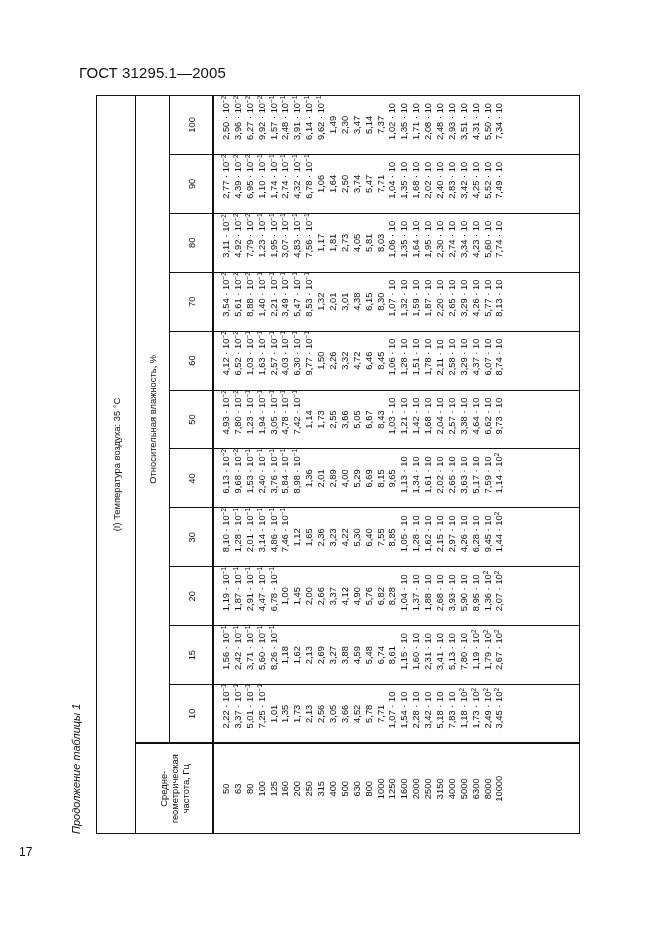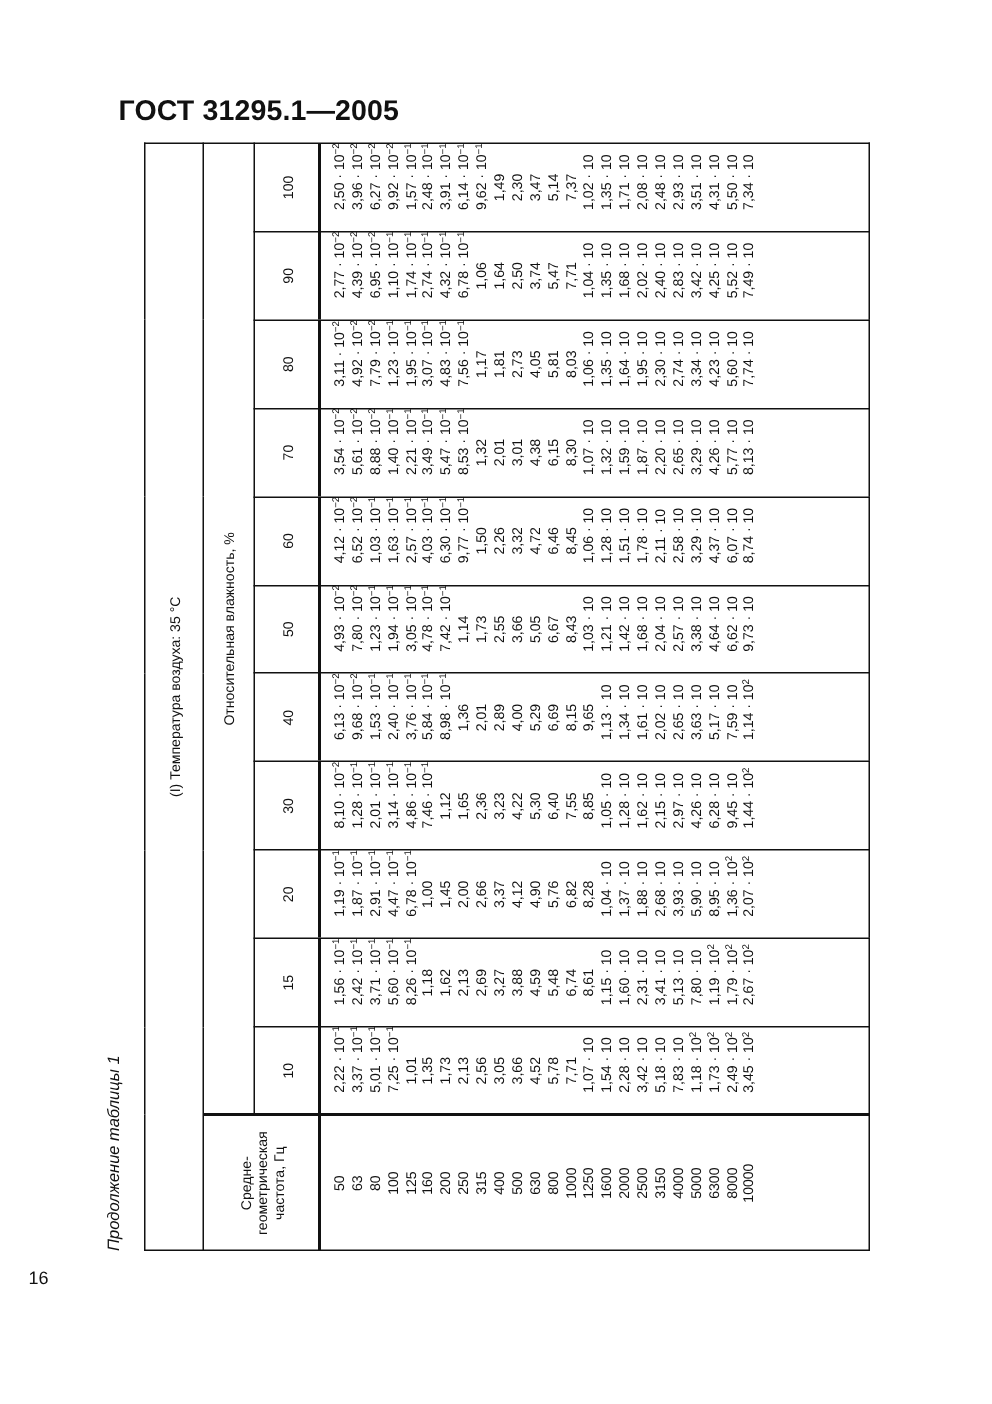--- a/index.html
+++ b/index.html
@@ -1,18 +1,18 @@
 <!DOCTYPE html>
 <html><head>
 <meta charset="utf-8">
 <style>
   html, body { margin: 0; padding: 0; background: #ffffff; }
   body { width: 661px; height: 936px; position: relative; overflow: hidden;
          font-family: "Liberation Sans", sans-serif; color: #111; }
-  .doc-header { position: absolute; left: 79px; top: 64px; font-size: 19px; font-weight: bold;
+  .doc-header { position: absolute; left: 79px; top: 64px; font-size: 15px; font-weight: normal;
                 letter-spacing: 0.1px; }
   .page-number { position: absolute; left: 19px; top: 845px; font-size: 12px; }
   
   .rot { position: absolute; left: 96px; top: 834px; width: 739px; height: 484px;
          transform-origin: 0 0; transform: rotate(-90deg); }
   .caption { position: absolute; left: 0; top: -26px; font-size: 11px; font-style: italic; }
   table { border-collapse: collapse; width: 739px; height: 484px; table-layout: fixed; font-size: 9.4px; }
   td, th { border: 1px solid #111; padding: 0; font-weight: normal; }
   .thick-right { border-right: 2px solid #111; }
   .thick-bottom { border-bottom: 2px solid #111; }
@@ -385,13 +385,13 @@
             <div class="cellrow mant">3,51 · 10</div>
             <div class="cellrow mant">4,31 · 10</div>
             <div class="cellrow mant">5,50 · 10</div>
             <div class="cellrow mant">7,34 · 10</div>
           </td>
         </tr>
     </tbody>
   </table>
 </div>
 
-<div class="page-number">16</div>
+<div class="page-number">17</div>
 
 </body></html>

